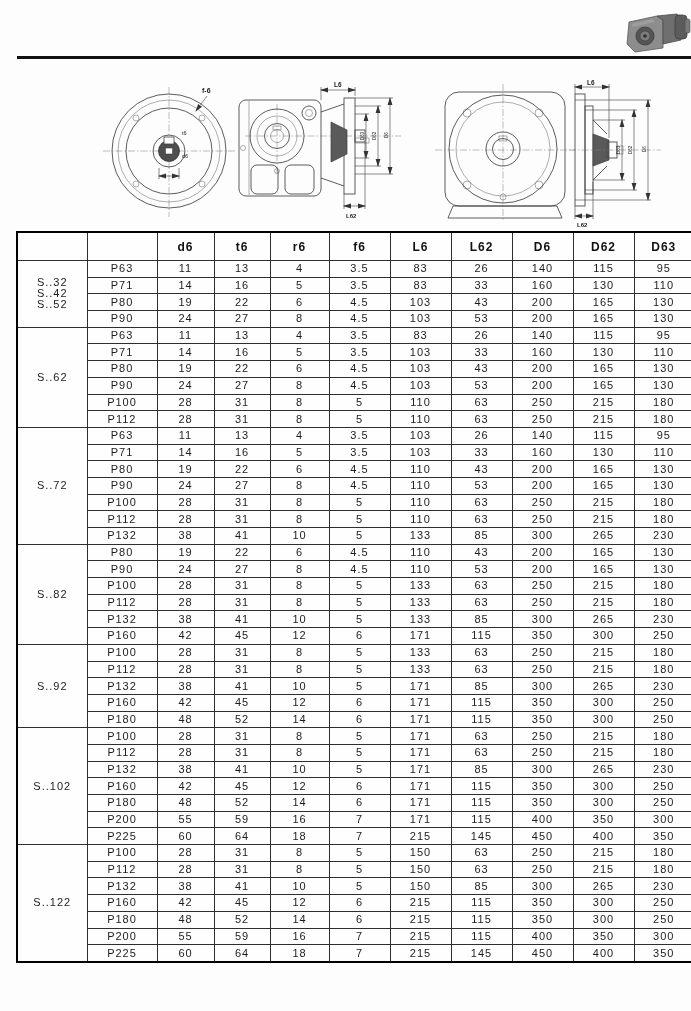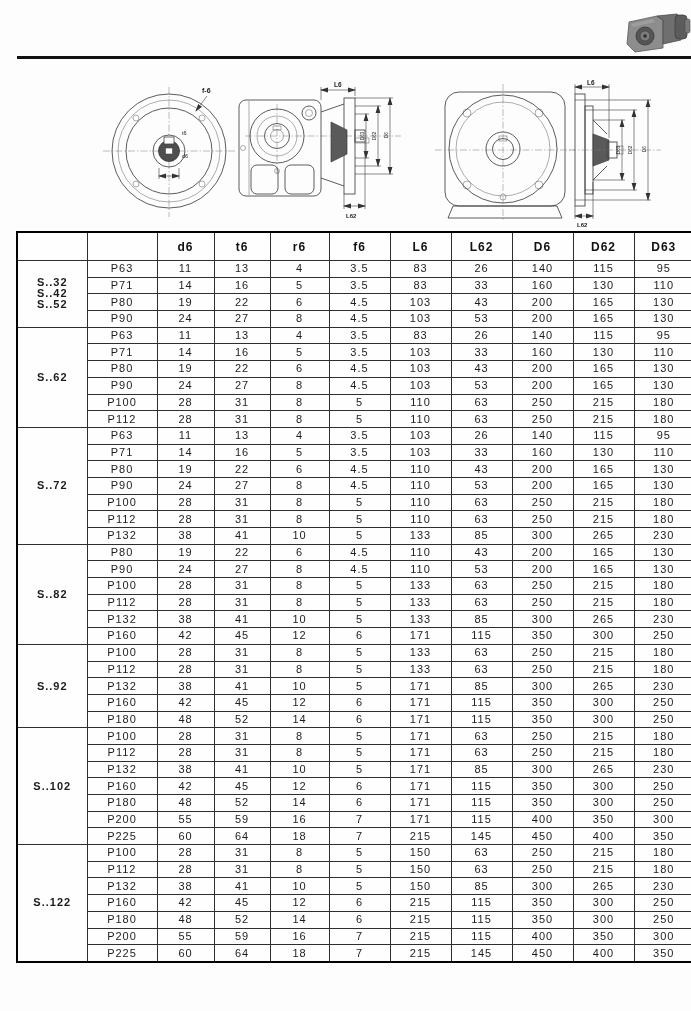--- a/index.html
+++ b/index.html
@@ -35,21 +35,21 @@
     font-size:11px;line-height:1;
     height:15.7px;
     letter-spacing:1px;
     color:#1c1c1c;
     overflow:hidden;white-space:nowrap;
   }
   table.dims th{
     font-size:12px;font-weight:bold;height:27px;letter-spacing:1px;color:#111;
   }
   td.groupcell{
-    font-size:13.5px;font-weight:bold;letter-spacing:0.5px;line-height:1.3;color:#111;
+    font-size:13.5px;font-weight:normal;letter-spacing:0.5px;line-height:1.3;color:#111;
   }
   td.pcell{letter-spacing:0.5px;}
 </style>
 </head>
 <body>
 
 <div class="page">
 
   <div class="logo">
     <svg width="72" height="50" viewBox="0 0 72 50">

